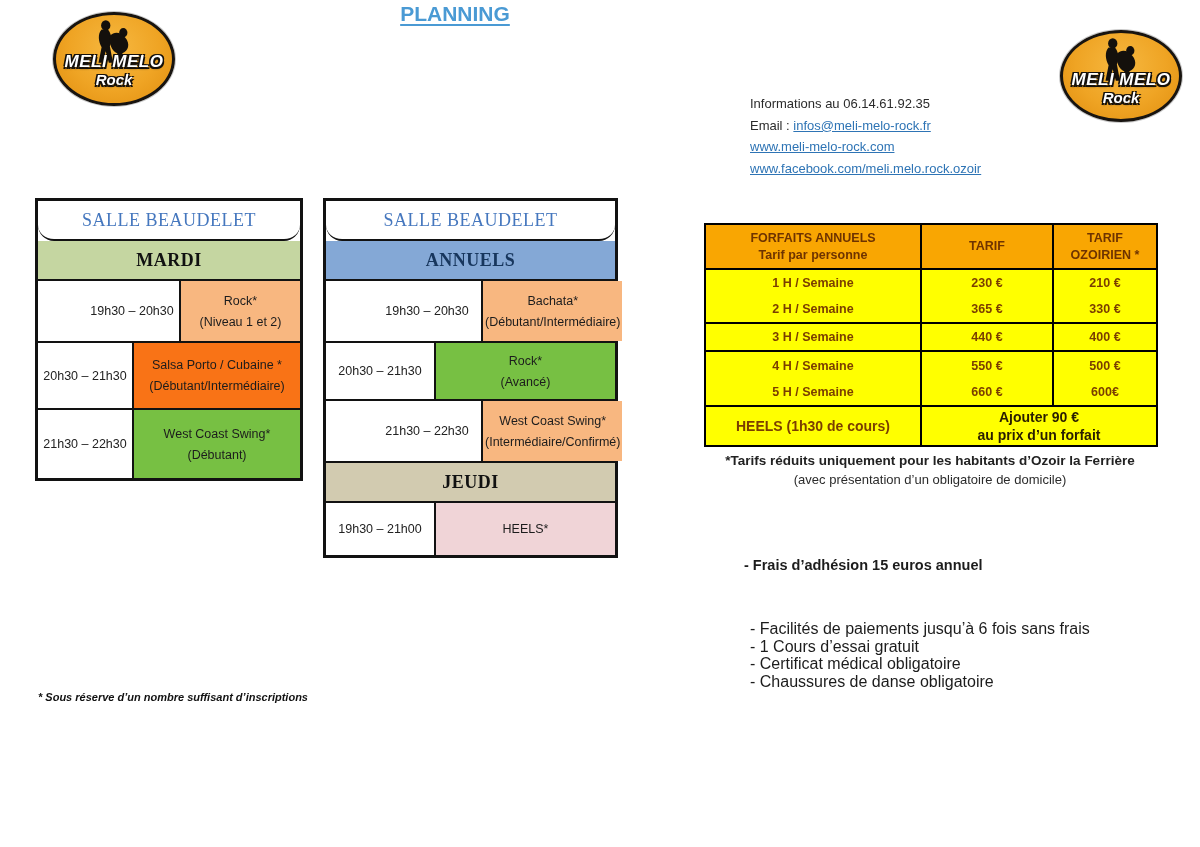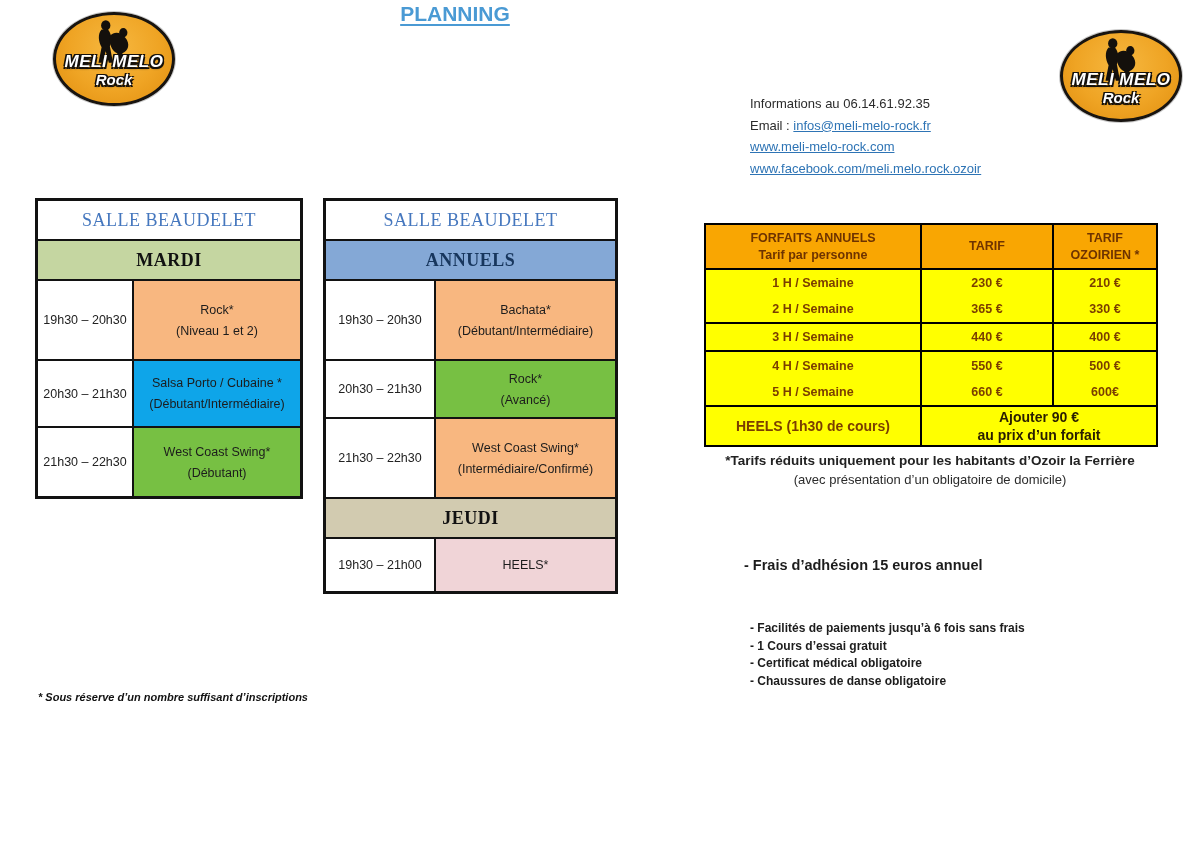--- a/index.html
+++ b/index.html
@@ -42,21 +42,21 @@
   .contact { position:absolute; left:750px; top:93px; font-size:13px; line-height:21.5px; color:#2b2b2b; }
   .contact a, .link { color:#2e74b5; text-decoration:underline; cursor:pointer; }
 
   
   .sched { position:absolute; border:3px solid #121212; background:#fff; }
   .sched-t1 { left:35px; top:198px; width:268px; }
   .sched-t2 { left:323px; top:198px; width:295px; }
   .venue {
     height:40px; display:flex; align-items:center; justify-content:center;
     font-family:"Liberation Serif", serif; font-size:18px; color:#4577be;
-    border-bottom:2px solid #121212; background:#fff; letter-spacing:.5px;
+    border-bottom:2px solid #121212; background:#fff; letter-spacing:.5px;border-radius:16px;
   }
   .dayband {
     height:40px; display:flex; align-items:center; justify-content:center;
     font-family:"Liberation Serif", serif; font-weight:bold; font-size:18px;
     border-bottom:2px solid #121212; letter-spacing:.5px;
   }
   .day-mardi    { background:#c5d6a1; color:#111; }
   .day-mercredi { background:#84a8d6; color:#17365d; }
   .day-jeudi    { background:#d2cbb0; color:#111; border-top:0; }
   .srow { display:flex; border-bottom:2px solid #121212; }
@@ -64,24 +64,24 @@
   .stime {
     background:#fff; display:flex; align-items:center; justify-content:center;
     font-size:12.5px; color:#222; border-right:2px solid #121212; flex:0 0 auto;
   }
   .sched-t1 .stime { width:96px; }
   .sched-t2 .stime { width:110px; }
   .scourse {
     flex:1; display:flex; flex-direction:column; align-items:center; justify-content:center;
     font-size:12.5px; color:#1c1c1c; text-align:center; gap:7px; padding:4px 2px;
   }
-  .h62 { height:80px; } .h66 { height:67px; } .h68 { height:68px; }
+  .h62 { height:62px;padding-left:47px; } .h66 { height:67px; } .h68 { height:68px; }
   .h58 { height:58px; } .h52 { height:52px; }
   .bg-orange { background:#f8b780; }
-  .bg-blue   { background:#0ea5e9; }
+  .bg-blue   { background:#f97316; }
   .bg-green  { background:#77c043; }
   .bg-pink   { background:#f0d4d7; }
 
   
   .pricing {
     position:absolute; left:704px; top:223px; width:452px;
     border-collapse:collapse; table-layout:fixed;
   }
   .pricing col.c1 { width:216px; } .pricing col.c2 { width:132px; } .pricing col.c3 { width:104px; }
   .pricing th, .pricing td {
@@ -97,21 +97,21 @@
   .pricing tr.heels { height:40px; }
   .pricing .heels-label { font-size:14px; }
   .pricing .heels-value { font-size:14px; color:#2a1e00; line-height:1.3; }
 
   .pricing-note { position:absolute; left:692px; top:453px; width:476px; text-align:center; }
   .pricing-note .n1 { font-weight:bold; font-size:13.5px; color:#222; }
   .pricing-note .n2 { font-size:13px; margin-top:4px; color:#2b2b2b; }
 
   
   .adhesion { position:absolute; left:744px; top:557px; font-weight:bold; font-size:14.5px; color:#1c1c1c; }
-  .conditions { position:absolute; left:750px; top:620px; font-weight:bold; font-size:12px; line-height:17.5px; color:#1c1c1c; }
+  .conditions { position:absolute; left:750px; top:620px; font-weight:normal; font-size:16px; line-height:17.5px; color:#1c1c1c; }
   .bottom-note { position:absolute; left:38px; top:691px; font-weight:bold; font-style:italic; font-size:11px; color:#111; }
 </style>
 </head>
 <body>
 
 <div class="page">
 
   <div class="logo logo-left">
     <svg width="62" height="46" viewBox="0 0 60 44">
       <ellipse cx="22" cy="6" rx="4.5" ry="5" fill="#14100c"></ellipse>

